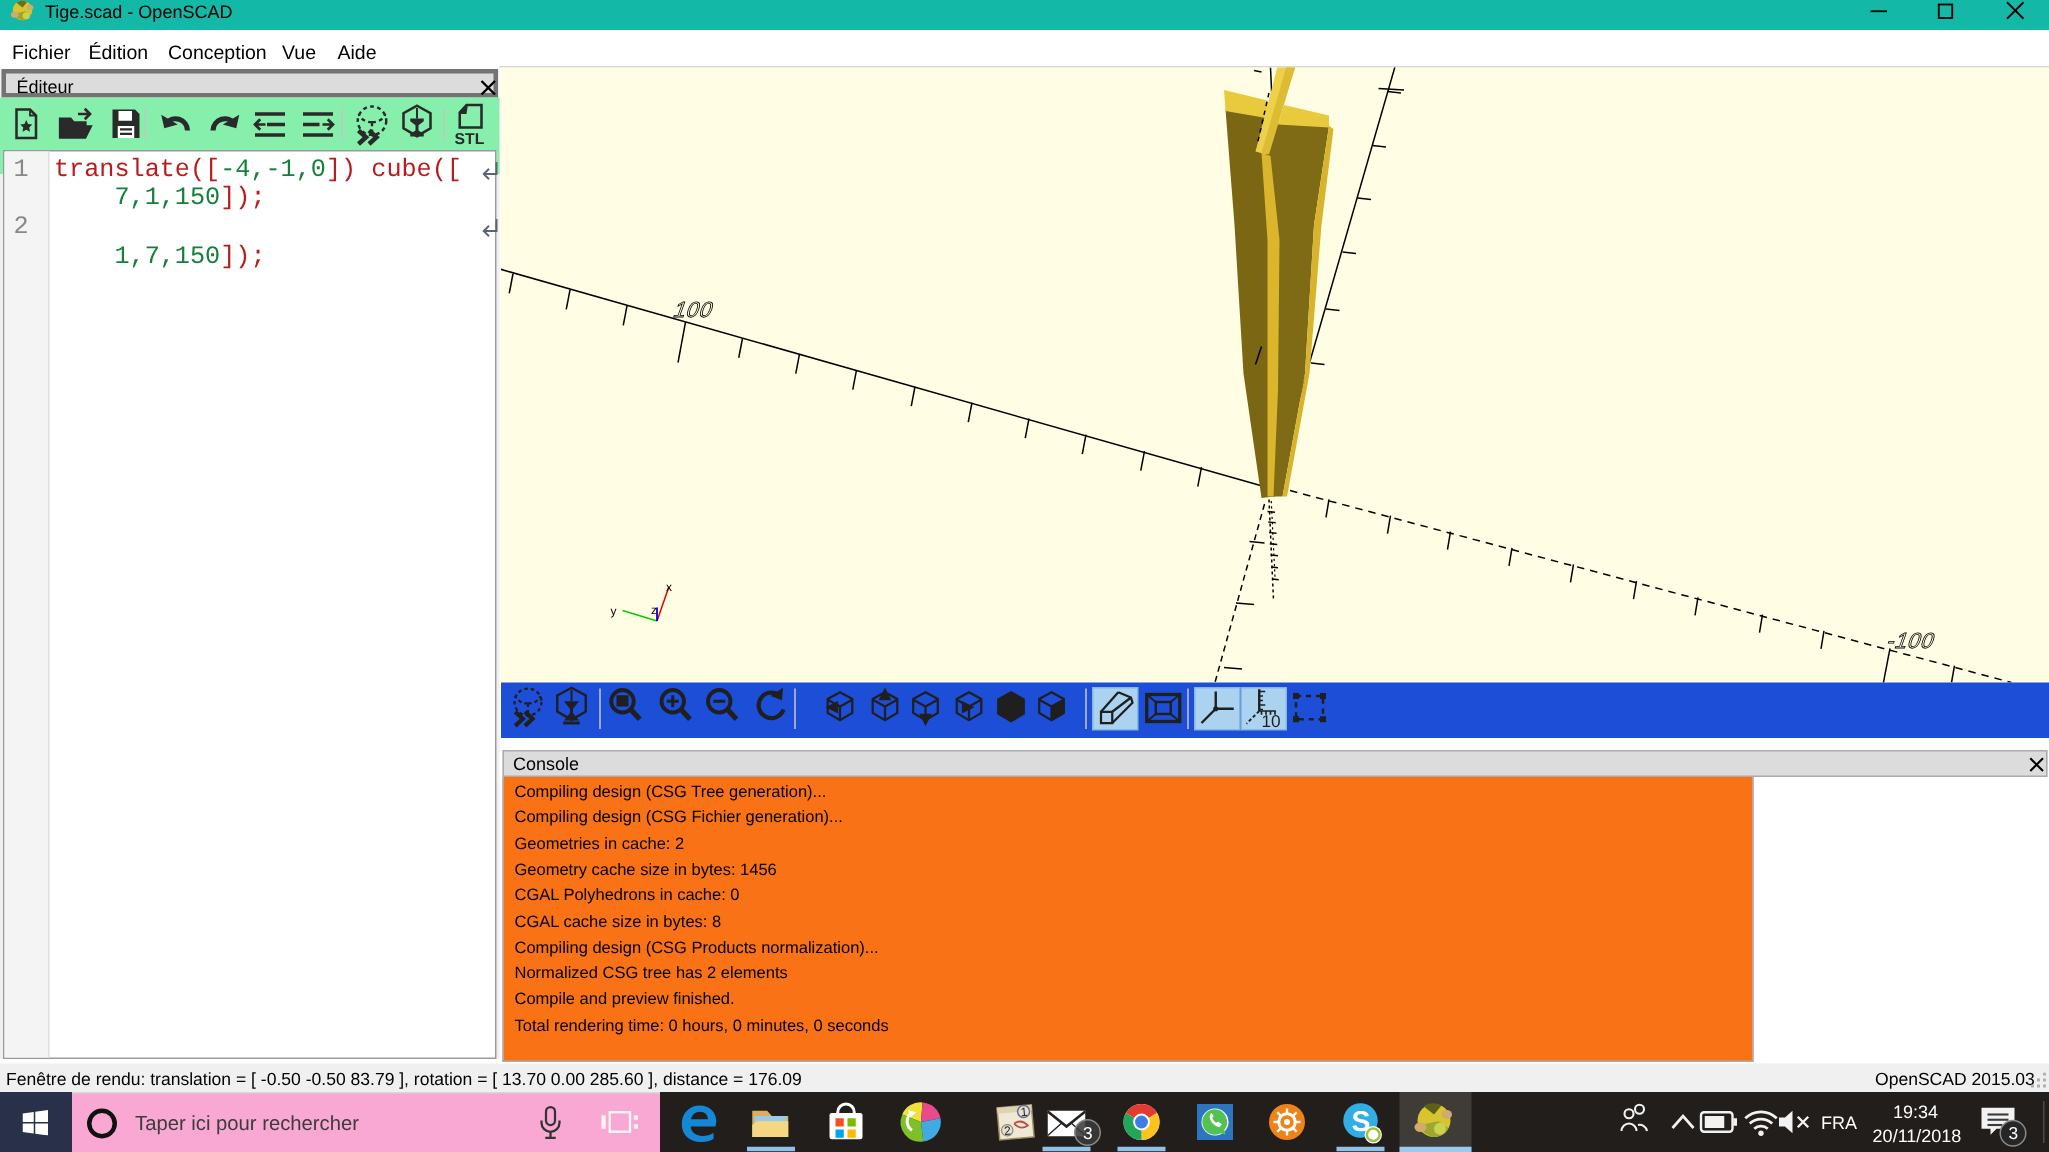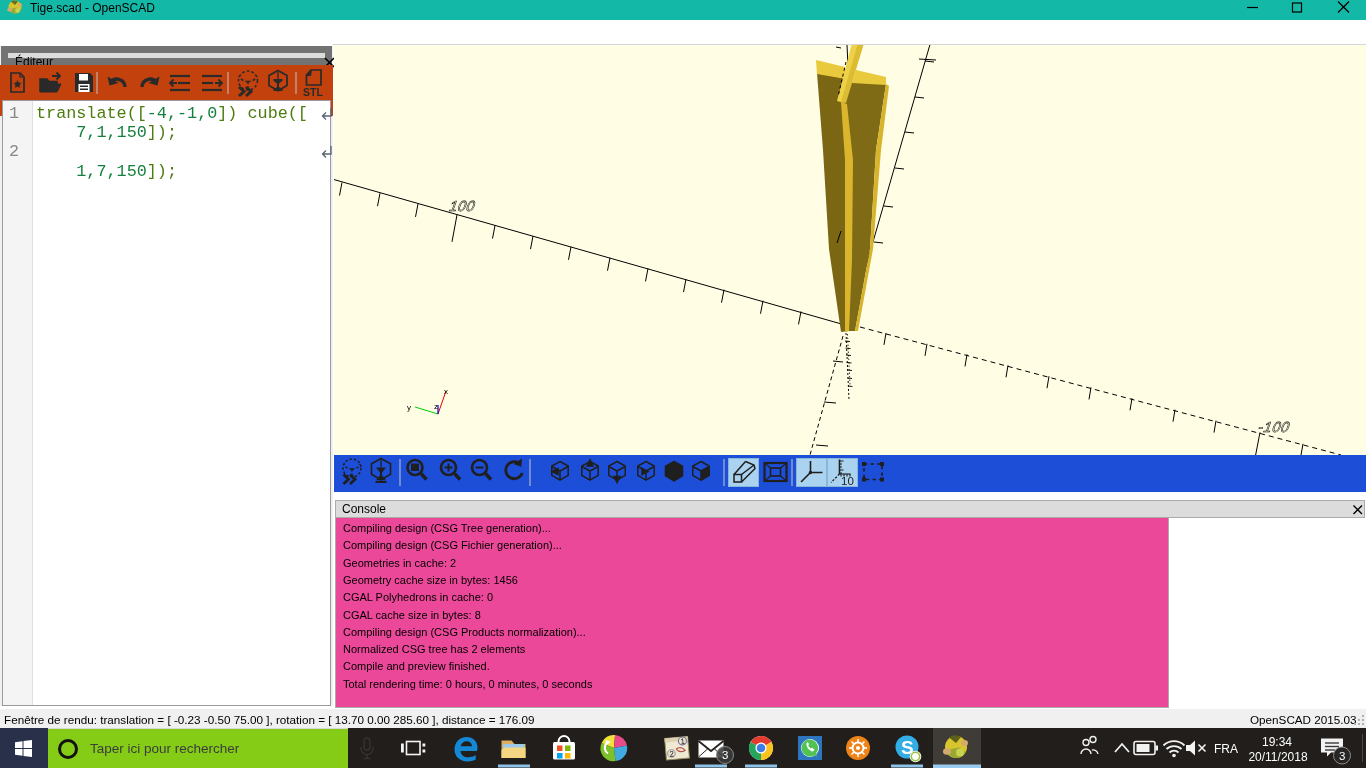--- a/index.html
+++ b/index.html
@@ -7,43 +7,43 @@
 #app{position:absolute;left:0;top:0;width:1366px;height:768px}
 .abs{position:absolute}
 
 #titlebar{left:0;top:0;width:1366px;height:20px;background:#14b8a6}
 #title-text{left:30px;top:1px;font-size:12px;color:#000}
 
 #menubar{left:0;top:20px;width:1366px;height:25px;background:#fff;font-size:13px;color:#000}
 #menubar span{position:absolute;top:7px}
 
 #edpanel{left:0;top:46px;width:333px;height:660px;background:#f0f0f0}
-#edheader{left:1px;top:46px;width:331px;height:19px;background:#dcdcdc;border:7px solid #737373;font-size:12px;color:#000}
+#edheader{left:1px;top:46px;width:331px;height:19px;background:#dcdcdc;border:3px solid #737373;font-size:12px;color:#000}
 #edheader .t{position:absolute;left:7px;top:2px}
-#edtoolbar{left:0;top:65px;width:333px;height:51px;background:#c2410c}
+#edtoolbar{left:0;top:65px;width:333px;height:51px;background:#86efac}
 #edcode{left:2px;top:100px;width:329px;height:606px;background:#fff;border:1px solid #9a9a9a;font-family:"Liberation Mono",monospace;font-size:16.8px;line-height:19.2px;white-space:pre}
 #gutter{left:0px;top:0px;width:30px;height:604px;background:#f4f4f4;border-right:1px solid #e0e0e0}
 .lnum{position:absolute;color:#888;font-size:16.8px;left:0;width:16px;text-align:right}
 .codeln{position:absolute;left:33px;color:#000}
-.k{color:#4d7c0f}
+.k{color:#b91c1c}
 .n{color:#15803d}
 
 #viewport{left:334px;top:45px;width:1032px;height:410px;background:#fffee5}
 
 #vtoolbar{left:334px;top:455px;width:1032px;height:37px;background:#1d4ed8}
 #conheader{left:335px;top:500px;width:1030px;height:18px;background:#dcdcdc;border:1px solid #ababab;font-size:12px}
 #conheader .t{position:absolute;left:6px;top:1px}
-#conbody{left:335px;top:518px;width:834px;height:190px;background:#ec4899;border:1px solid #ababab;border-top:none;font-size:11px;color:#000}
+#conbody{left:335px;top:518px;width:834px;height:190px;background:#f97316;border:1px solid #ababab;border-top:none;font-size:11px;color:#000}
 #conbody div{position:absolute;left:7px;white-space:pre}
 
 #statusbar{left:0;top:709px;width:1366px;height:19px;background:#f0f0f0;font-size:11.7px;color:#000}
 
 #taskbar{left:0;top:728px;width:1366px;height:40px;background:#211e1b}
 #startbtn{left:0;top:728px;width:48px;height:40px;background:#28304a}
-#searchbox{left:48px;top:728px;width:300px;height:40px;background:#84cc16;border-top:1px solid #d8d8d8}
+#searchbox{left:48px;top:728px;width:392px;height:40px;background:#f9a8d4;border-top:1px solid #d8d8d8}
 #searchbox .txt{position:absolute;left:42px;top:12px;font-size:13.5px;color:#3c3c3c}
 </style>
 </head>
 <body>
 <div id="app">
 
 <div id="titlebar" class="abs">
   <svg class="abs" style="left:7px;top:0px" width="16" height="16" viewBox="0 0 16 16">
     <circle cx="8" cy="7" r="6.5" fill="#d8c52e"></circle>
     <path d="M2.5,9 A6.5,6.5 0 0,0 8,13.5 A6.5,6.5 0 0,0 13.8,10 L10,7.5 Z" fill="#9aa832"></path>
@@ -54,20 +54,27 @@
   </svg>
   <span id="title-text" class="abs">Tige.scad - OpenSCAD</span>
   <svg class="abs" style="left:1246px;top:0" width="110" height="16" viewBox="0 0 110 16">
     <line x1="1" y1="7.5" x2="12" y2="7.5" stroke="#000" stroke-width="1.2"></line>
     <rect x="46.5" y="3" width="9" height="9" fill="none" stroke="#000" stroke-width="1.2"></rect>
     <line x1="92" y1="1.5" x2="103" y2="12.5" stroke="#000" stroke-width="1.2"></line>
     <line x1="103" y1="1.5" x2="92" y2="12.5" stroke="#000" stroke-width="1.2"></line>
   </svg>
 </div>
 
+<div id="menubar" class="abs">
+  <span style="left:8px">Fichier</span>
+  <span style="left:59px">Édition</span>
+  <span style="left:112px">Conception</span>
+  <span style="left:188px">Vue</span>
+  <span style="left:225px">Aide</span>
+</div>
 
 <div id="edpanel" class="abs"></div>
 <div id="edheader" class="abs">
       <span class="t">Éditeur</span>
   <svg class="abs" style="left:315px;top:3px" width="14" height="14" viewBox="0 0 14 14">
     <path d="M2,2 L11,11 M11,2 L2,11" stroke="#000" stroke-width="1.6"></path>
   </svg>
 </div>
 <div id="edtoolbar" class="abs">
   <svg width="333" height="35" viewBox="0 0 333 35" id="edtbsvg">
@@ -339,21 +346,21 @@
   <div style="top:55.9px">Geometry cache size in bytes: 1456</div>
   <div style="top:73.2px">CGAL Polyhedrons in cache: 0</div>
   <div style="top:90.5px">CGAL cache size in bytes: 8</div>
   <div style="top:107.8px">Compiling design (CSG Products normalization)...</div>
   <div style="top:125.1px">Normalized CSG tree has 2 elements</div>
   <div style="top:142.4px">Compile and preview finished.</div>
   <div style="top:159.7px">Total rendering time: 0 hours, 0 minutes, 0 seconds</div>
 </div>
 
 <div id="statusbar" class="abs">
-  <span class="abs" style="left:4px;top:4px">Fenêtre de rendu: translation = [ -0.23 -0.50 75.00 ], rotation = [ 13.70 0.00 285.60 ], distance = 176.09</span>
+  <span class="abs" style="left:4px;top:4px">Fenêtre de rendu: translation = [ -0.50 -0.50 83.79 ], rotation = [ 13.70 0.00 285.60 ], distance = 176.09</span>
   <span class="abs" style="left:1250px;top:4px">OpenSCAD 2015.03</span>
   <svg class="abs" style="left:1354px;top:6px" width="12" height="12" viewBox="0 0 12 12">
     <g fill="#b0b0b0">
           <rect x="8" y="8" width="2" height="2"></rect>
           <rect x="8" y="4" width="2" height="2"></rect>
           <rect x="8" y="0" width="2" height="2"></rect>
           <rect x="4" y="8" width="2" height="2"></rect>
           <rect x="4" y="4" width="2" height="2"></rect>
           <rect x="0" y="8" width="2" height="2"></rect>
         </g>

